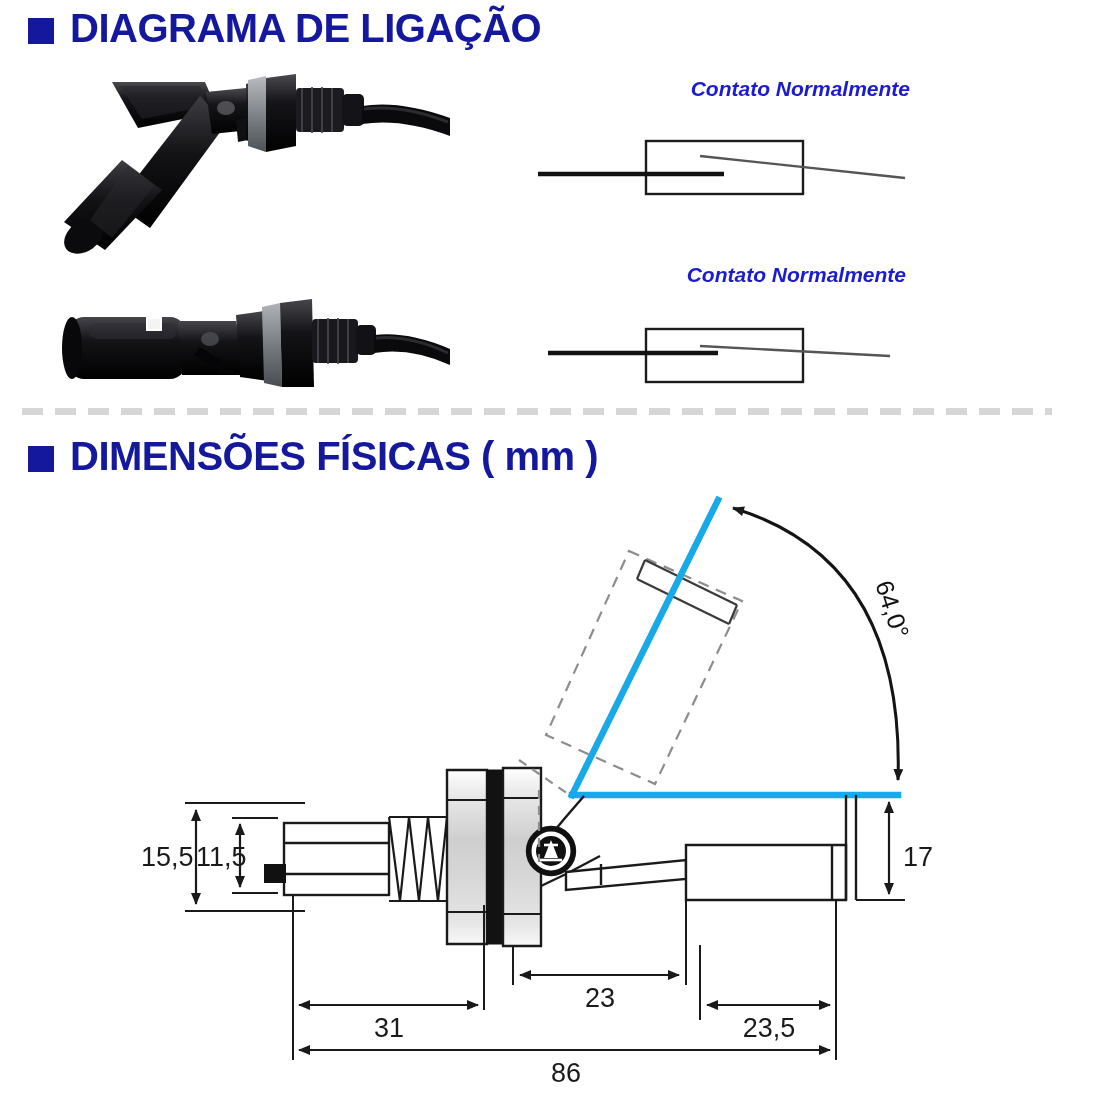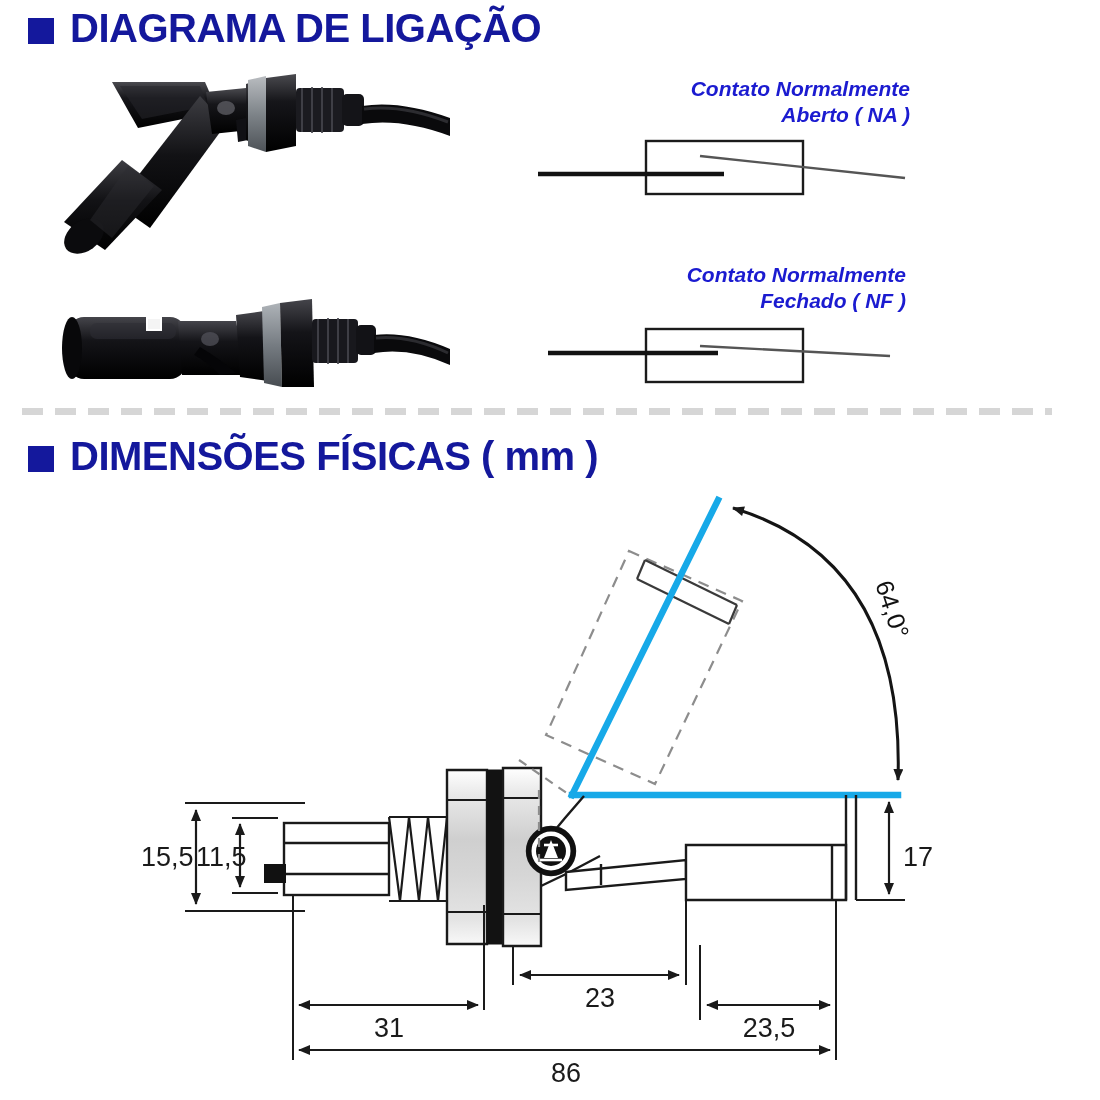--- a/index.html
+++ b/index.html
@@ -203,26 +203,24 @@
 
       <rect x="306" y="30" width="20" height="30" rx="5" fill="#121216"></rect>
 
       <path d="M324 40 Q358 36 400 54 L400 70 Q360 52 324 58 Z" fill="#0a0a0c"></path>
       <path d="M326 43 Q360 40 398 58" stroke="#39393f" stroke-width="3" fill="none" opacity="0.7"></path>
     </svg>
   </div>
 
   <div class="contact-caption" id="caption-na">
     <div>Contato Normalmente</div>
-    <div>Aberto ( NA )</div>
   </div>
 
   <div class="contact-caption" id="caption-nf">
     <div>Contato Normalmente</div>
-    <div>Fechado ( NF )</div>
   </div>
 
   <svg class="svg-layer">
 
     <g>
       <rect x="646" y="141" width="157" height="53" fill="none" stroke="#1b1b1b" stroke-width="2.4"></rect>
       <line x1="538" y1="174" x2="724" y2="174" stroke="#121212" stroke-width="4.6"></line>
       <line x1="700" y1="156" x2="905" y2="178" stroke="#555555" stroke-width="2.4"></line>
     </g>
 

